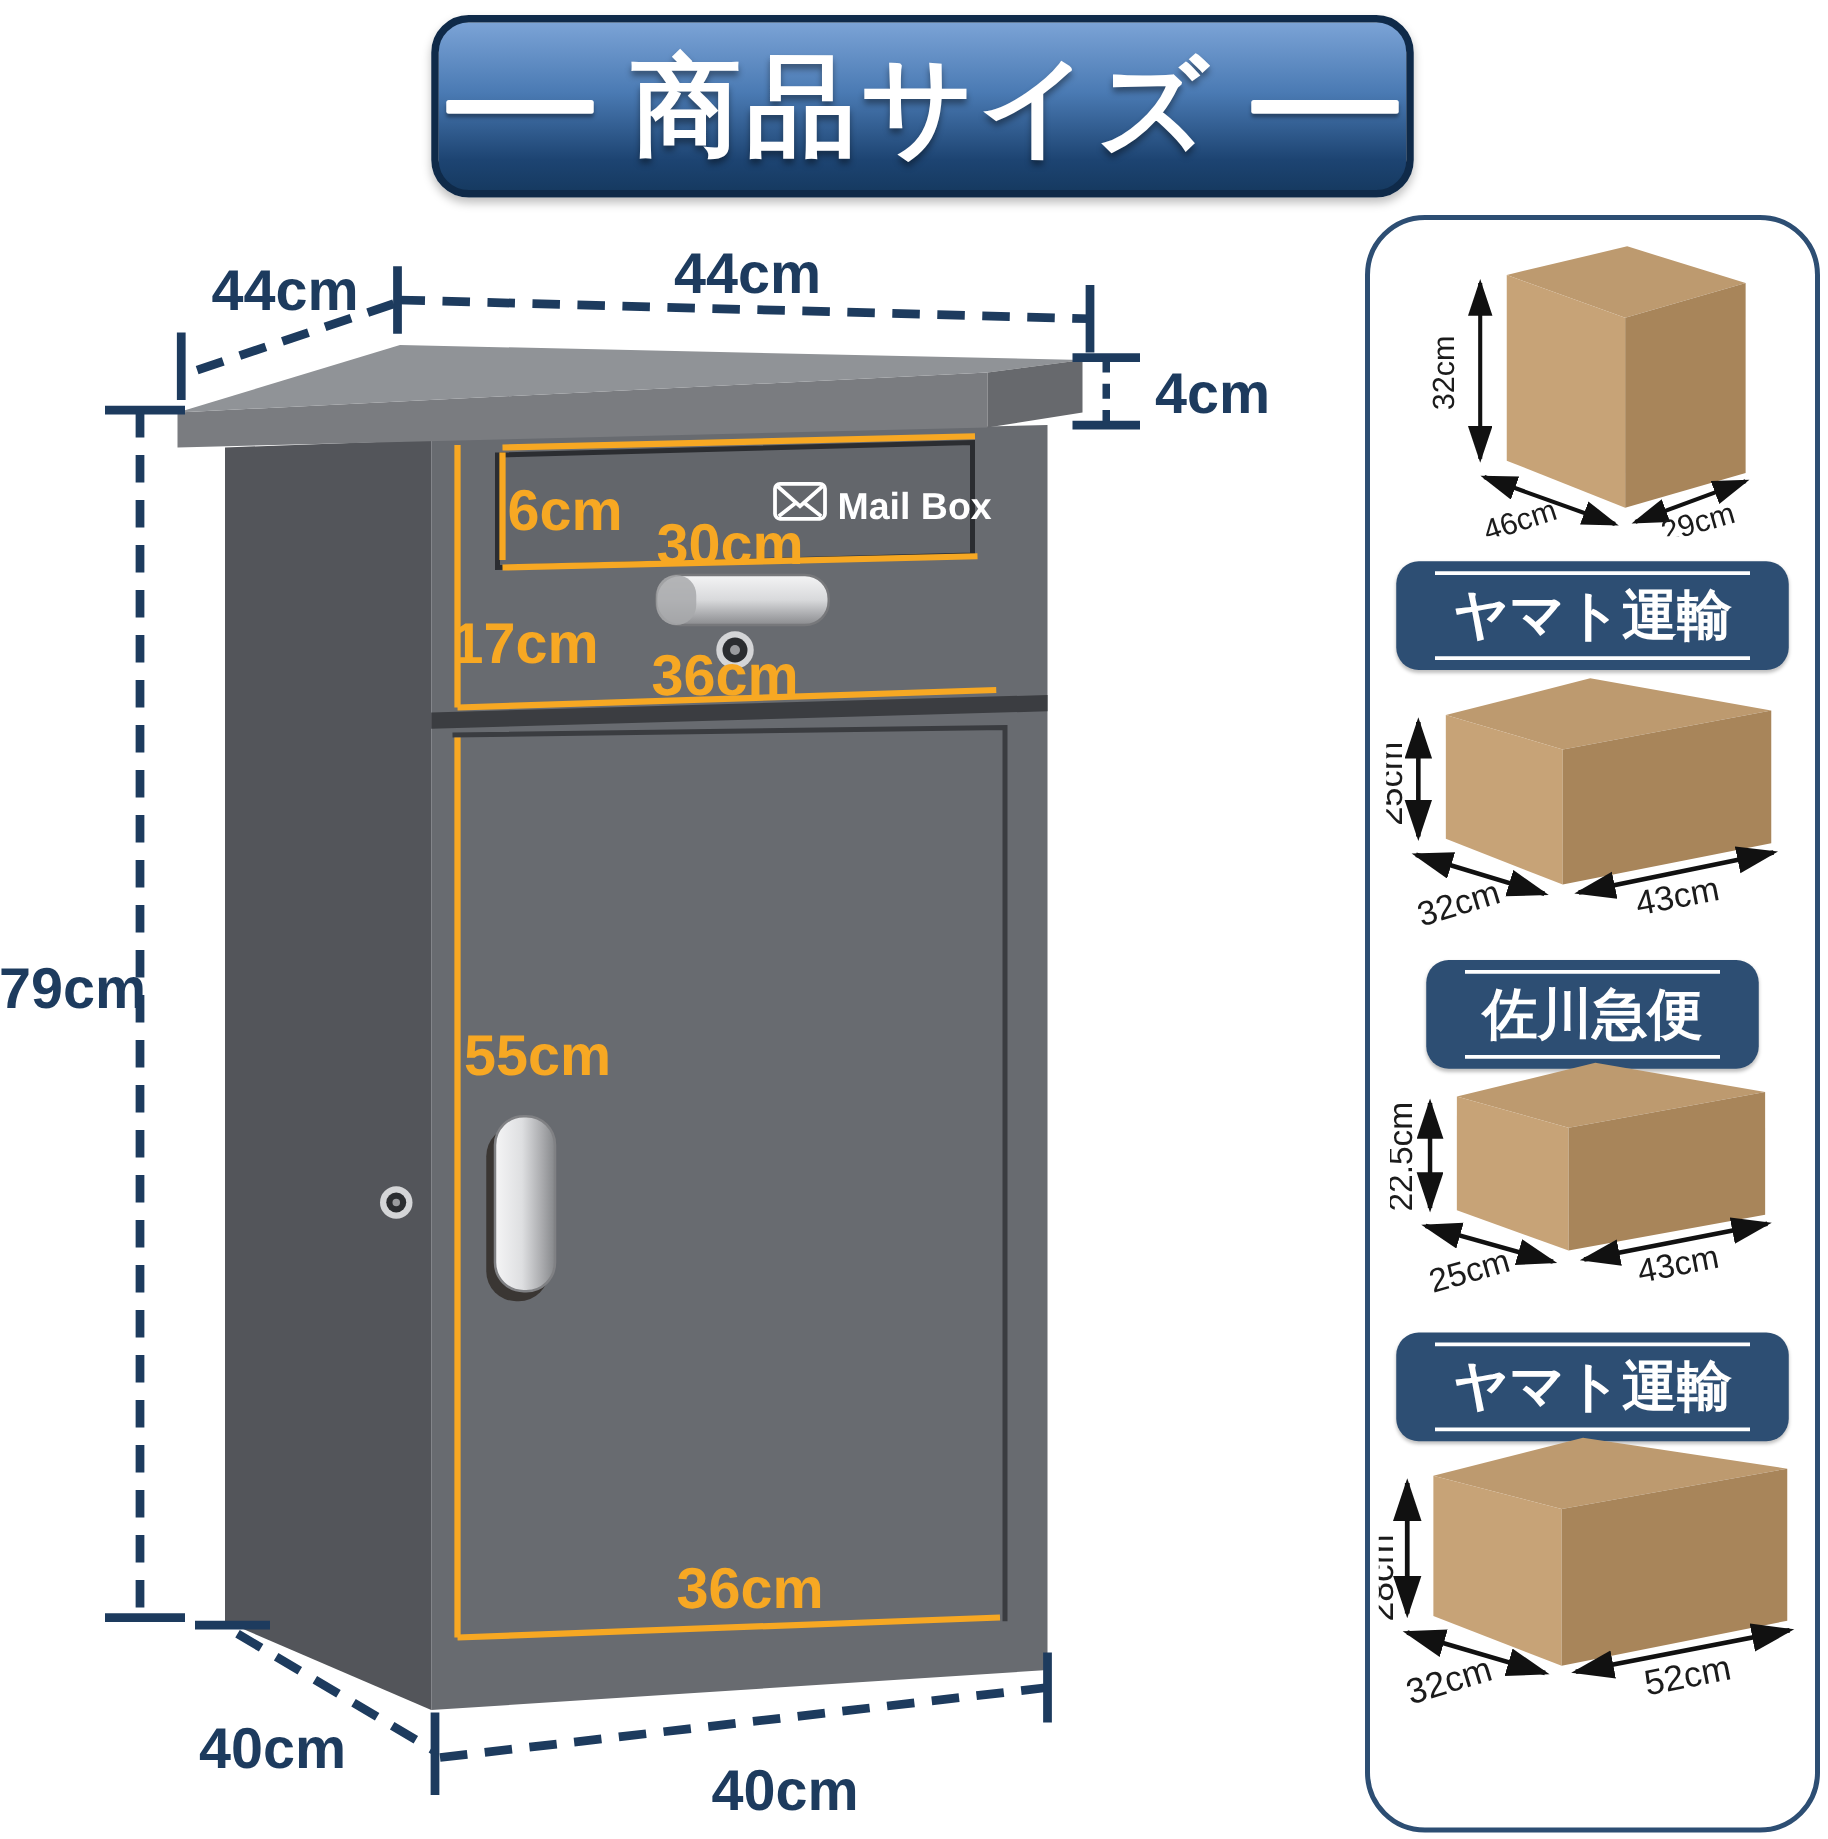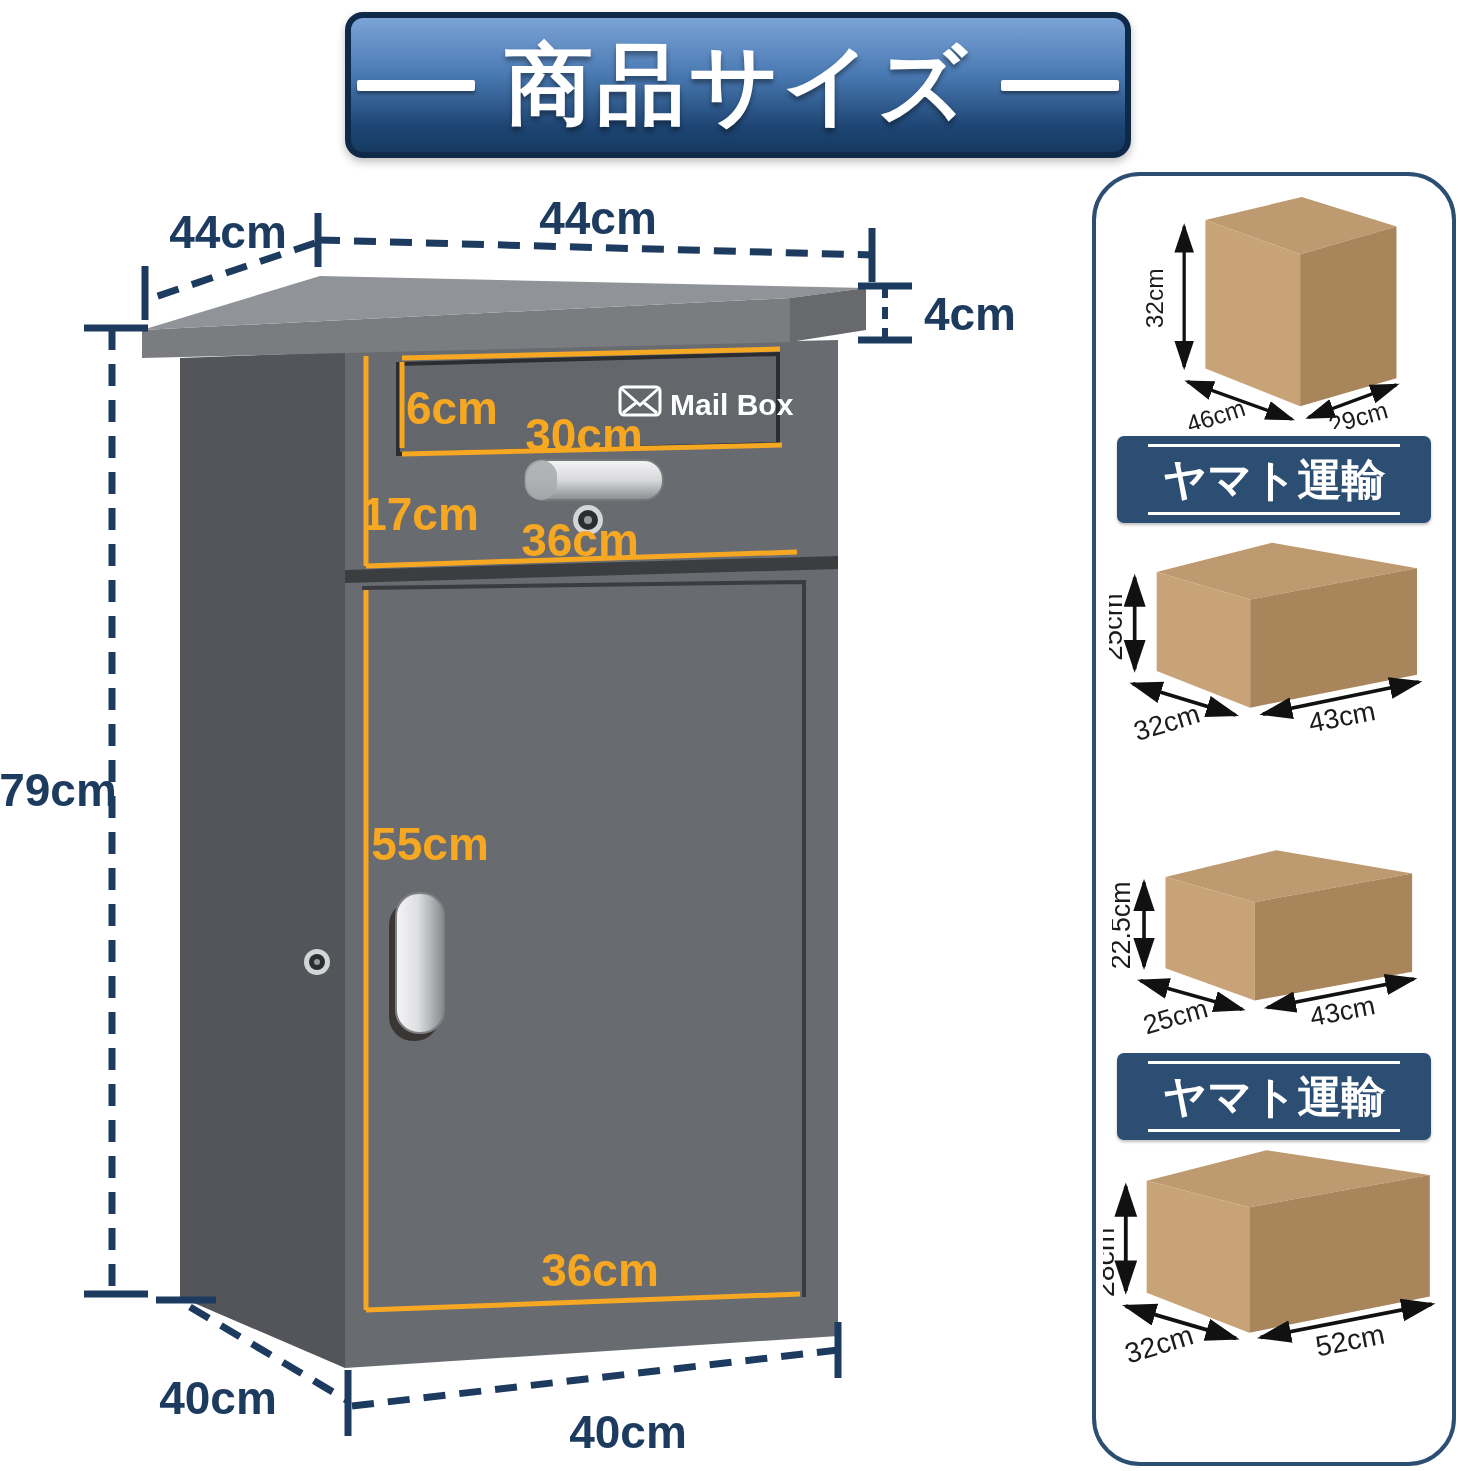--- a/index.html
+++ b/index.html
@@ -2,21 +2,21 @@
 <html><head>
 <meta charset="utf-8">
 <style>
   html,body{margin:0;padding:0;background:#ffffff;}
   body{font-family:"Liberation Sans",sans-serif;}
   #stage{position:relative;width:1462px;height:1471px;background:#ffffff;overflow:hidden;}
 
   
   .banner{
     position:absolute;left:345px;top:12px;width:786px;height:146px;box-sizing:border-box;
-    border:6px solid #0f2a49;border-radius:18px;
+    border:6px solid #0f2a49;border-radius:30px;
     background:linear-gradient(180deg,#7ba3d6 0%,#4a7ab3 42%,#1d4472 82%,#163a61 100%);
     display:flex;align-items:center;justify-content:center;gap:30px;
     box-shadow:0 4px 8px rgba(0,0,0,0.25);
   }
   .banner .dash{width:118px;height:11px;background:#ffffff;border-radius:2px;box-shadow:0 3px 3px rgba(0,0,0,.35);}
   .banner .t{color:#ffffff;font-size:88px;font-weight:bold;letter-spacing:4px;text-shadow:0 4px 5px rgba(0,0,0,.4);}
 
   
   #mailbox-svg{position:absolute;left:0;top:0;}
   text{font-family:"Liberation Sans",sans-serif;}
@@ -27,21 +27,21 @@
   .tick-navy{stroke:#1d3b5e;stroke-width:7;fill:none;}
   .orgline{stroke:#f7a823;stroke-width:5;fill:none;}
 
   
   .panel{
     position:absolute;left:1092px;top:172px;width:364px;height:1294px;box-sizing:border-box;
     border:4px solid #2d4e73;border-radius:48px;background:#ffffff;
   }
   .card{position:absolute;left:0;width:100%;display:flex;flex-direction:column;align-items:center;}
   .card svg{display:block;}
-  .pill{background:#2d4e73;border-radius:7px;padding:8px 31px;margin-top:7px;box-shadow:0 2px 3px rgba(0,0,0,.25);}
+  .pill{background:#2d4e73;border-radius:18px;padding:8px 31px;margin-top:20px;box-shadow:0 2px 3px rgba(0,0,0,.25);}
   .pill-inner{border-top:3px solid #ffffff;border-bottom:3px solid #ffffff;padding:5px 14px;
     font-size:44px;font-weight:bold;color:#ffffff;line-height:1.25;white-space:nowrap;}
   .boxtxt{fill:#1b1b1b;font-size:30px;font-weight:normal;}
   .arrow{stroke:#111111;stroke-width:4;fill:none;}
 </style>
 </head>
 <body>
 
 <div id="stage">
 
@@ -186,20 +186,23 @@
         <polygon points="52,48 178,16 336,44 154,78" fill="#bd9a6f"></polygon>
         <polygon points="52,48 154,78 154,196 52,156" fill="#c7a377"></polygon>
         <polygon points="154,78 336,44 336,160 154,196" fill="#a8855a"></polygon>
         <line x1="28" y1="54" x2="28" y2="154" class="arrow" marker-start="url(#a2)" marker-end="url(#a2)"></line>
         <line x1="26" y1="170" x2="138" y2="204" class="arrow" marker-start="url(#a2)" marker-end="url(#a2)"></line>
         <line x1="168" y1="203" x2="338" y2="168" class="arrow" marker-start="url(#a2)" marker-end="url(#a2)"></line>
         <text class="boxtxt" text-anchor="middle" transform="translate(14,108) rotate(-90)">25cm</text>
         <text class="boxtxt" text-anchor="middle" transform="translate(66,222) rotate(-17)">32cm</text>
         <text class="boxtxt" text-anchor="middle" transform="translate(256,216) rotate(-11)">43cm</text>
       </svg>
+      <div class="pill">
+        <div class="pill-inner">佐川急便</div>
+      </div>
     </div>
 
     <div class="card" style="top:660px;">
       <svg width="325" height="210" viewBox="0 0 360 235">
         <defs>
             <marker id="a3" markerWidth="10" markerHeight="8" refX="8" refY="3" orient="auto-start-reverse" markerUnits="strokeWidth">
               <path d="M0,0 L9,3 L0,6 Z" fill="#111"></path>
             </marker>
           </defs>
         <polygon points="58,46 182,16 334,42 158,74" fill="#bd9a6f"></polygon>

